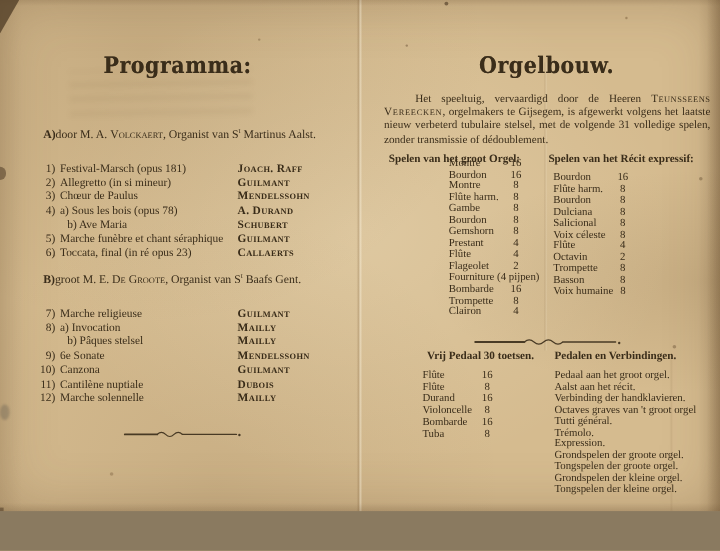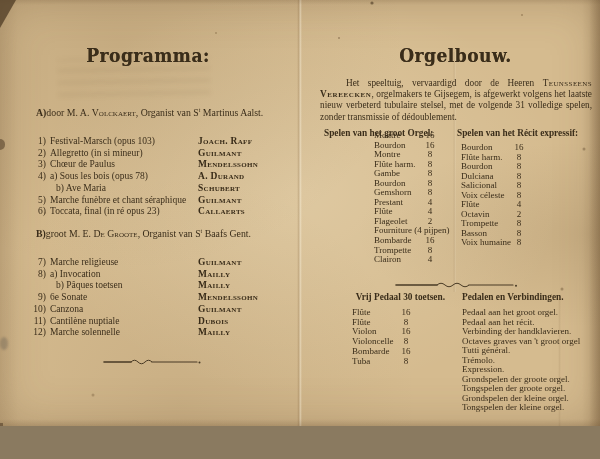--- a/index.html
+++ b/index.html
@@ -35,21 +35,21 @@
   .prow.sub .ptitle{padding-left:10px;}
   .pcomp{width:94px;flex:none;font-variant:small-caps;letter-spacing:.3px;font-weight:600;color:#382b18;}
   .stops-header{font-weight:700;font-size:9.3px;white-space:nowrap;}
   .srow{display:flex;justify-content:space-between;font-size:9px;line-height:9.55px;white-space:nowrap;}
   .sname{flex:none;}
   .spitch{flex:none;text-align:center;min-width:16px;}
   .vrij .srow{line-height:9.7px;}
   .pline{font-size:9px;line-height:9.5px;white-space:nowrap;}
   .intro{width:272px;font-size:9.3px;line-height:11.2px;text-align:justify;text-indent:26px;}
   .intro .brand1{font-variant:small-caps;letter-spacing:.4px;}
-  .intro .brand2{font-variant:small-caps;font-weight:700;letter-spacing:.6px;}
+  .intro .brand2{font-variant:small-caps;font-weight:400;letter-spacing:.6px;}
   .footer{width:600px;text-align:center;font-size:6.4px;letter-spacing:.5px;color:rgba(62,48,28,.82);font-variant:small-caps;}
   
   .crease{pointer-events:none;}
   .crease-center{left:297px;top:0;width:5px;height:459px;
     background:linear-gradient(90deg, transparent, rgba(120,90,55,.22) 35%, rgba(255,250,235,.38) 65%, transparent);}
   .crease-mid{left:453px;top:52px;width:3px;height:240px;opacity:.55;
     background:linear-gradient(90deg, transparent, rgba(120,90,55,.25) 40%, rgba(255,250,235,.3) 70%, transparent);}
   .crease-br{left:558px;top:295px;width:3px;height:164px;opacity:.35;
     background:linear-gradient(90deg, transparent, rgba(120,90,55,.3) 50%, transparent);}
   .edge-right{right:0;top:0;width:11px;height:459px;background:linear-gradient(90deg, transparent, rgba(100,74,44,.30));}
@@ -93,21 +93,21 @@
   <div class="abs edge-bl"></div>
   <div class="abs specks"></div>
 
   <div class="abs gothic" style="left:28px;top:44px;width:240px;">Programma:</div>
 
   <div class="abs sec-head" style="left:36px;top:107px;"><span class="lbl">A)</span><span>door M. A. </span><span class="sc">Volckaert</span><span>, Organist van S</span><sup class="st">t</sup><span> Martinus Aalst.</span></div>
 
   <div class="abs plist" style="left:26px;top:136px;">
     <div class="prow">
         <span class="pnum">1)</span>
-        <span class="ptitle">Festival-Marsch (opus 103)</span>
+        <span class="ptitle">Festival-Marsch (opus 181)</span>
         <span class="pcomp">Joach. Raff</span>
       </div>
     <div class="prow">
         <span class="pnum">2)</span>
         <span class="ptitle">Allegretto (in si mineur)</span>
         <span class="pcomp">Guilmant</span>
       </div>
     <div class="prow">
         <span class="pnum">3)</span>
         <span class="ptitle">Chœur de Paulus</span>
@@ -143,21 +143,21 @@
         <span class="ptitle">Marche religieuse</span>
         <span class="pcomp">Guilmant</span>
       </div>
     <div class="prow">
         <span class="pnum">8)</span>
         <span class="ptitle">a) Invocation</span>
         <span class="pcomp">Mailly</span>
       </div>
     <div class="prow sub">
         <span class="pnum"></span>
-        <span class="ptitle">b) Pâques toetsen</span>
+        <span class="ptitle">b) Pâques stelsel</span>
         <span class="pcomp">Mailly</span>
       </div>
     <div class="prow">
         <span class="pnum">9)</span>
         <span class="ptitle">6e Sonate</span>
         <span class="pcomp">Mendelssohn</span>
       </div>
     <div class="prow">
         <span class="pnum">10)</span>
         <span class="ptitle">Canzona</span>
@@ -306,41 +306,41 @@
   <div class="abs vrij" style="left:352px;top:308px;width:62px;">
     <div class="srow">
         <span class="sname">Flûte</span>
         <span class="spitch">16</span>
       </div>
     <div class="srow">
         <span class="sname">Flûte</span>
         <span class="spitch">8</span>
       </div>
     <div class="srow">
-        <span class="sname">Violon</span>
+        <span class="sname">Durand</span>
         <span class="spitch">16</span>
       </div>
     <div class="srow">
         <span class="sname">Violoncelle</span>
         <span class="spitch">8</span>
       </div>
     <div class="srow">
         <span class="sname">Bombarde</span>
         <span class="spitch">16</span>
       </div>
     <div class="srow">
         <span class="sname">Tuba</span>
         <span class="spitch">8</span>
       </div>
   </div>
 
   <div class="abs stops-header" style="left:462px;top:292px;">Pedalen en Verbindingen.</div>
   <div class="abs" style="left:462px;top:308px;">
     <div class="pline">Pedaal aan het groot orgel.</div>
-    <div class="pline">Pedaal aan het récit.</div>
+    <div class="pline">Aalst aan het récit.</div>
     <div class="pline">Verbinding der handklavieren.</div>
     <div class="pline">Octaves graves van 't groot orgel</div>
     <div class="pline">Tutti général.</div>
     <div class="pline">Trémolo.</div>
     <div class="pline">Expression.</div>
     <div class="pline">Grondspelen der groote orgel.</div>
     <div class="pline">Tongspelen der groote orgel.</div>
     <div class="pline">Grondspelen der kleine orgel.</div>
     <div class="pline">Tongspelen der kleine orgel.</div>
   </div>

